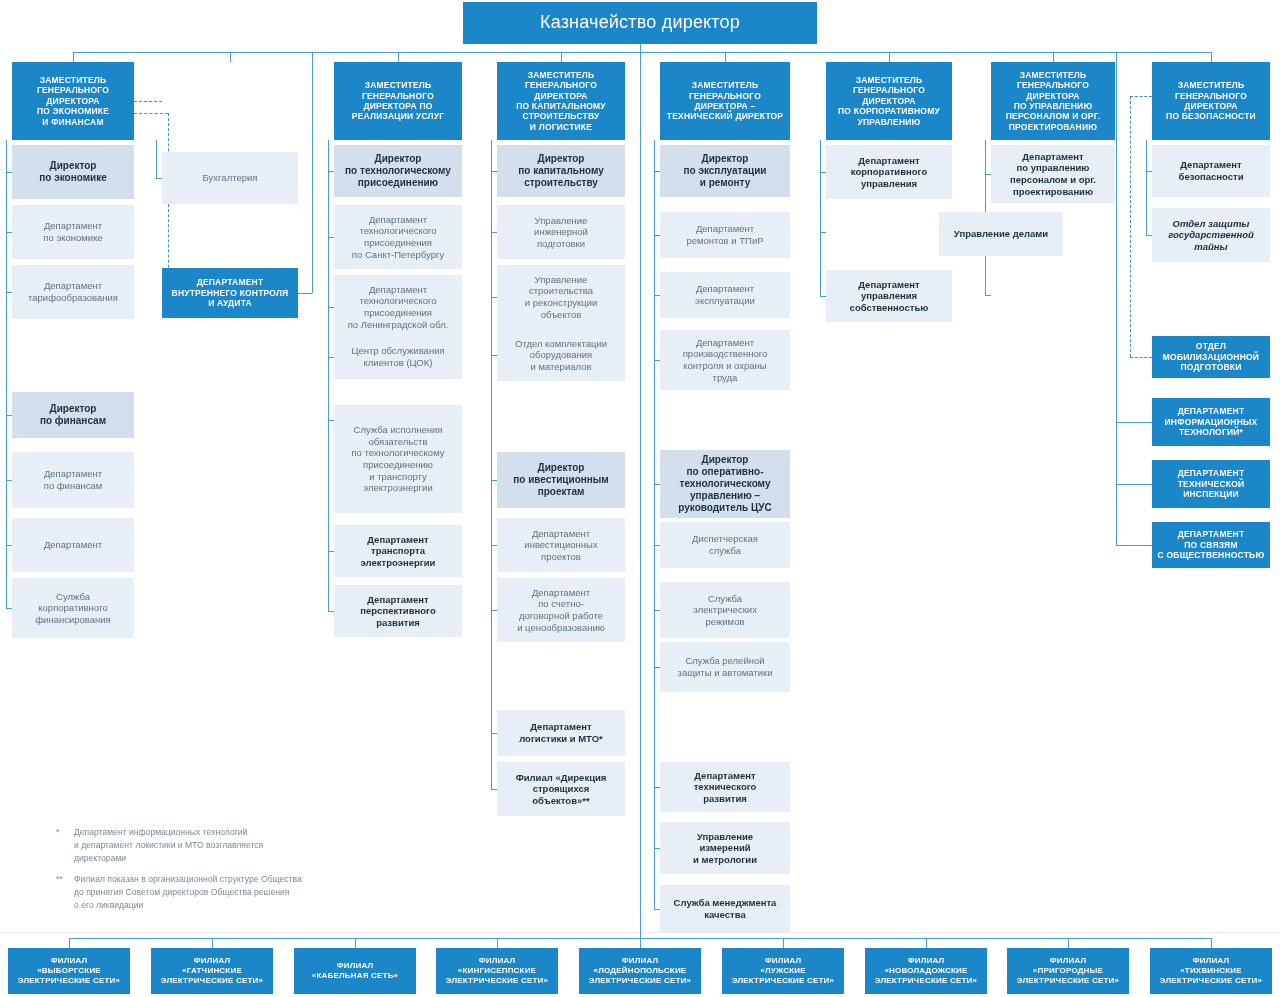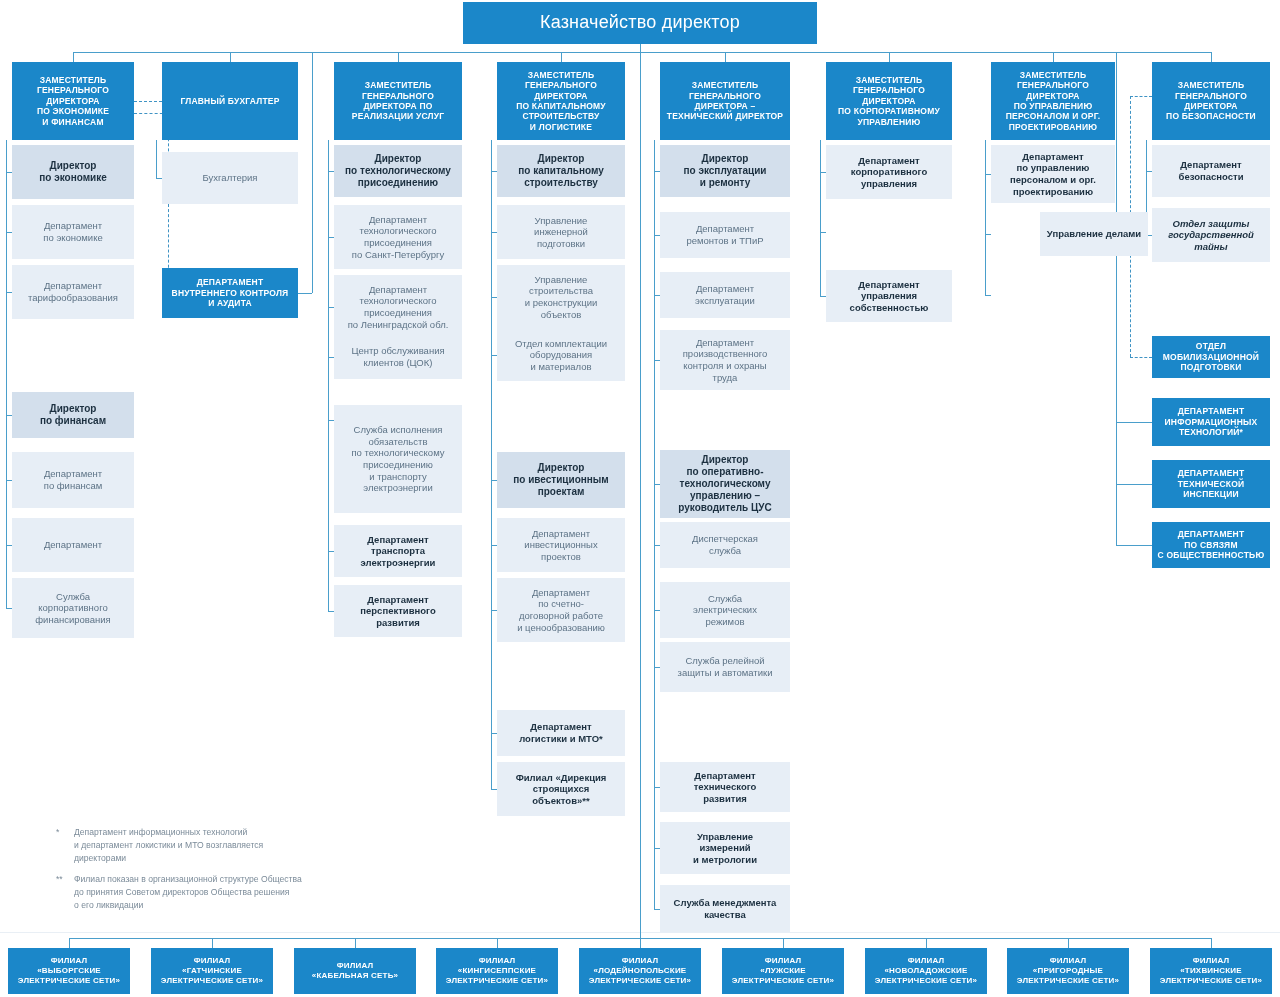--- a/index.html
+++ b/index.html
@@ -131,23 +131,20 @@
 по финансам</span>
     </div>
     <div class="box b-light" style="left: 12px; top: 518px; width: 122px; height: 54px;">
       <span style="white-space: pre-line;">Департамент</span>
     </div>
     <div class="box b-light" style="left: 12px; top: 578px; width: 122px; height: 60px;">
       <span style="white-space: pre-line;">Сулжба
 корпоративного
 финансирования</span>
     </div>
-    <div class="box b-blue" style="left: 162px; top: 62px; width: 136px; height: 78px;">
-      <span style="white-space: pre-line;">ГЛАВНЫЙ БУХГАЛТЕР</span>
-    </div>
     <div class="box b-light" style="left: 162px; top: 152px; width: 136px; height: 52px;">
       <span style="white-space: pre-line;">Бухгалтерия</span>
     </div>
     <div class="box b-blue" style="left: 162px; top: 268px; width: 136px; height: 50px;">
       <span style="white-space: pre-line;">ДЕПАРТАМЕНТ
 ВНУТРЕННЕГО КОНТРОЛЯ
 И АУДИТА</span>
     </div>
     <div class="box b-blue" style="left: 334px; top: 62px; width: 128px; height: 78px;">
       <span style="white-space: pre-line;">ЗАМЕСТИТЕЛЬ
@@ -331,21 +328,21 @@
 ПО УПРАВЛЕНИЮ
 ПЕРСОНАЛОМ И ОРГ.
 ПРОЕКТИРОВАНИЮ</span>
     </div>
     <div class="box b-light strong" style="left: 991px; top: 145px; width: 124px; height: 58px;">
       <span style="white-space: pre-line;">Департамент
 по управлению
 персоналом и орг.
 проектированию</span>
     </div>
-    <div class="box b-light strong" style="left: 1040px; top: 212px; width: 108px; height: 44px;">
+    <div class="box b-light strong" style="left: 939px; top: 212px; width: 124px; height: 44px;">
       <span style="white-space: pre-line;">Управление делами</span>
     </div>
     <div class="box b-blue" style="left: 1152px; top: 62px; width: 118px; height: 78px;">
       <span style="white-space: pre-line;">ЗАМЕСТИТЕЛЬ
 ГЕНЕРАЛЬНОГО
 ДИРЕКТОРА
 ПО БЕЗОПАСНОСТИ</span>
     </div>
     <div class="box b-light strong" style="left: 1152px; top: 145px; width: 118px; height: 52px;">
       <span style="white-space: pre-line;">Департамент

